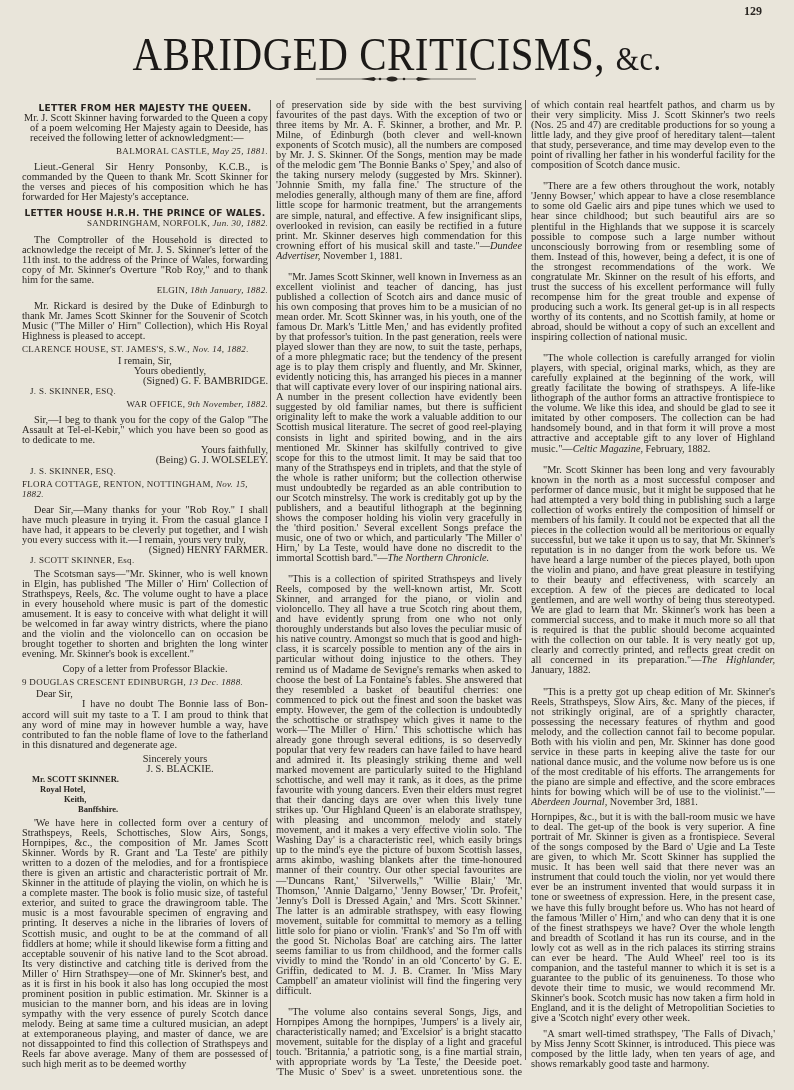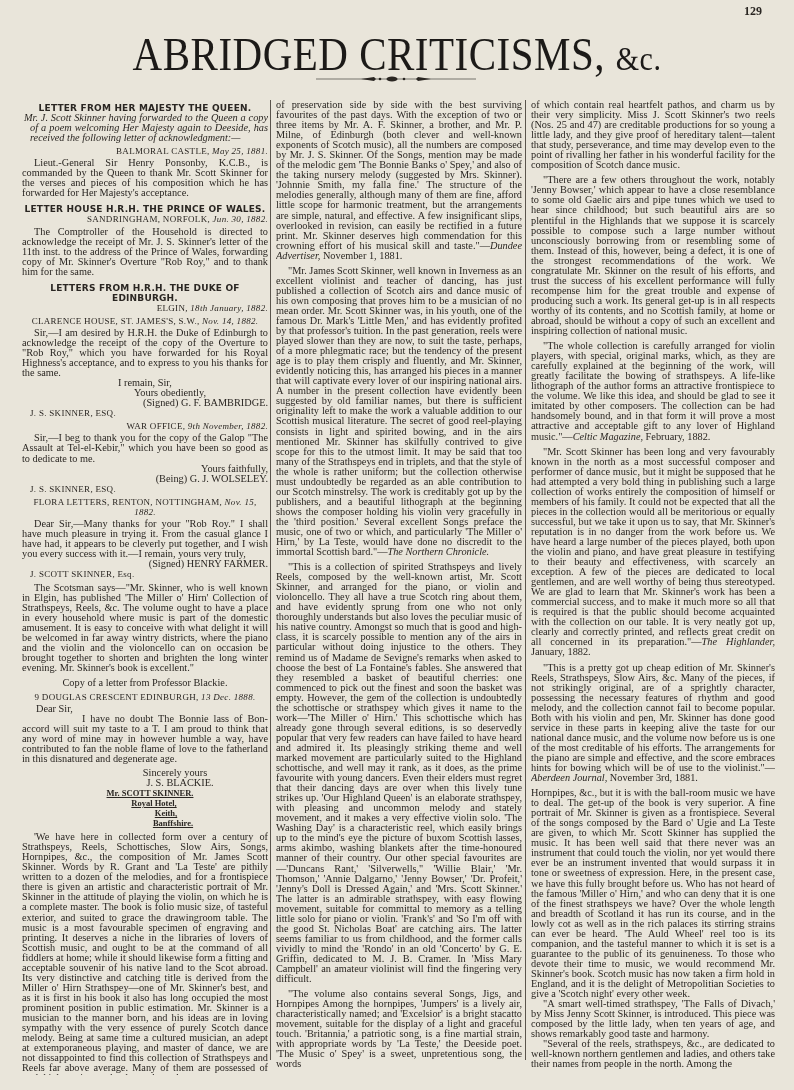--- a/index.html
+++ b/index.html
@@ -35,33 +35,33 @@
   }
   .col1 { left: 0; width: 246px; }
   .col2 { left: 254px; width: 246px; }
   .col3 { left: 509px; width: 244px; }
   .rule {
     position: absolute; top: 0; width: 1px; height: 960px; background: #5a544c;
   }
   .rule1 { left: 248px; }
   .rule2 { left: 503px; }
   p { margin: 0; }
-  .ind { text-indent: 12px; }
+  .ind { text-indent: 12px; margin-top: 6px; }
   .head {
     font-family: "DejaVu Sans", sans-serif; font-weight: bold; font-size: 9px;
     text-align: center; letter-spacing: 0.2px; margin-top: 3px;
   }
-  .italic-block { font-style: italic; text-align: justify; padding: 0 0 0 8px; text-indent: -6px; }
+  .italic-block { text-align: justify; padding: 0 0 0 8px; text-indent: -6px; }
   .place { font-size: 9px; letter-spacing: 0.3px; text-align: right; margin: 3px 0 2px; font-family: Liberation Serif, serif; }
-  .place-c { font-size: 9px; letter-spacing: 0.3px; text-align: center; margin: 3px 0 2px; }
+  .place-c { font-size: 9px; letter-spacing: 0.3px; text-align: left; margin: 3px 0 2px; }
   .right { text-align: right; }
   .center { text-align: center; }
   .sig { text-align: right; padding-right: 0; }
   .small-caps { font-size: 9px; letter-spacing: 0.3px; }
-  .addr { font-size: 8.5px; font-weight: bold; font-family: "Liberation Serif", serif; text-align: center; text-decoration: underline; }
+  .addr { font-size: 8.5px; font-weight: bold; font-family: "Liberation Serif", serif; text-align: left; }
   .gap { height: 5px; }
   i, em { font-style: italic; }
 </style>
 </head>
 <body>
 
 <div class="page-number">129</div>
 
 <div class="title">
   <span>ABRIDGED CRITICISMS,</span>
@@ -84,36 +84,35 @@
   <div class="col col1">
     <p class="head">LETTER FROM HER MAJESTY THE QUEEN.</p>
     <p class="italic-block">Mr. J. Scott Skinner having forwarded to the Queen a copy of a poem welcoming Her Majesty again to Deeside, has received the following letter of acknowledgment:—</p>
     <p class="place"><span>BALMORAL CASTLE,</span> <i>May 25, 1881.</i></p>
     <p class="ind">Lieut.-General Sir Henry Ponsonby, K.C.B., is commanded by the Queen to thank Mr. Scott Skinner for the verses and pieces of his composition which he has forwarded for Her Majesty's acceptance.</p>
 
     <p class="head" style="margin-top:6px">LETTER HOUSE H.R.H. THE PRINCE OF WALES.</p>
     <p class="place" style="margin-top:0"><span>SANDRINGHAM, NORFOLK,</span> <i>Jun. 30, 1882.</i></p>
     <p class="ind">The Comptroller of the Household is directed to acknowledge the receipt of Mr. J. S. Skinner's letter of the 11th inst. to the address of the Prince of Wales, forwarding copy of Mr. Skinner's Overture "Rob Roy," and to thank him for the same.</p>
 
-    <p class="head" style="margin-top:6px">LETTERS FROM H.R.H. THE DUKE OF EDINBURGH.</p>
     <p class="place" style="margin-top:0"><span>ELGIN,</span> <i>18th January, 1882.</i></p>
+    <p class="ind">Mr. Rickard is desired by the Duke of Edinburgh to thank Mr. James Scott Skinner for the Souvenir of Scotch Music ("The Miller o' Hirn" Collection), which His Royal Highness is pleased to accept.</p>
     <p class="place-c"><span>CLARENCE HOUSE, ST. JAMES'S, S.W.,</span> <i>Nov. 14, 1882.</i></p>
-    <p class="ind">Sir,—I am desired by H.R.H. the Duke of Edinburgh to acknowledge the receipt of the copy of the Overture to "Rob Roy," which you have forwarded for his Royal Highness's acceptance, and to express to you his thanks for the same.</p>
     <p class="center">I remain, Sir,</p>
     <p class="center" style="padding-left:50px">Yours obediently,</p>
     <p class="sig">(Signed)    G. F. BAMBRIDGE.</p>
     <p class="small-caps" style="padding-left:8px">J. S. SKINNER, ESQ.</p>
 
     <p class="place"><span>WAR OFFICE,</span> <i>9th November, 1882.</i></p>
     <p class="ind">Sir,—I beg to thank you for the copy of the Galop "The Assault at Tel-el-Kebir," which you have been so good as to dedicate to me.</p>
     <p class="right">Yours faithfully,</p>
     <p class="sig">(Being)    G. J. WOLSELEY.</p>
     <p class="small-caps" style="padding-left:8px">J. S. SKINNER, ESQ.</p>
 
-    <p class="place-c"><span>FLORA LETTERS, RENTON, NOTTINGHAM,</span> <i>Nov. 15, 1882.</i></p>
+    <p class="place-c"><span>FLORA COTTAGE, RENTON, NOTTINGHAM,</span> <i>Nov. 15, 1882.</i></p>
     <p class="ind">Dear Sir,—Many thanks for your "Rob Roy." I shall have much pleasure in trying it. From the casual glance I have had, it appears to be cleverly put together, and I wish you every success with it.—I remain, yours very truly,</p>
     <p class="sig">(Signed)    HENRY FARMER.</p>
     <p class="small-caps" style="padding-left:8px">J. SCOTT SKINNER, Esq.</p>
 
     <p class="ind" style="margin-top:4px">The Scotsman says—"Mr. Skinner, who is well known in Elgin, has published 'The Miller o' Hirn' Collection of Strathspeys, Reels, &amp;c. The volume ought to have a place in every household where music is part of the domestic amusement. It is easy to conceive with what delight it will be welcomed in far away wintry districts, where the piano and the violin and the violoncello can on occasion be brought together to shorten and brighten the long winter evening. Mr. Skinner's book is excellent."</p>
 
     <p class="center" style="margin-top:5px">Copy of a letter from Professor Blackie.</p>
     <p class="place-c"><span>9 DOUGLAS CRESCENT EDINBURGH,</span> <i>13 Dec. 1888.</i></p>
     <p style="padding-left:14px">Dear Sir,</p>
     <p style="text-indent:60px">I have no doubt The Bonnie lass of Bon-accord will suit my taste to a T. I am proud to think that any word of mine may in however humble a way, have contributed to fan the noble flame of love to the fatherland in this disnatured and degenerate age.</p>

